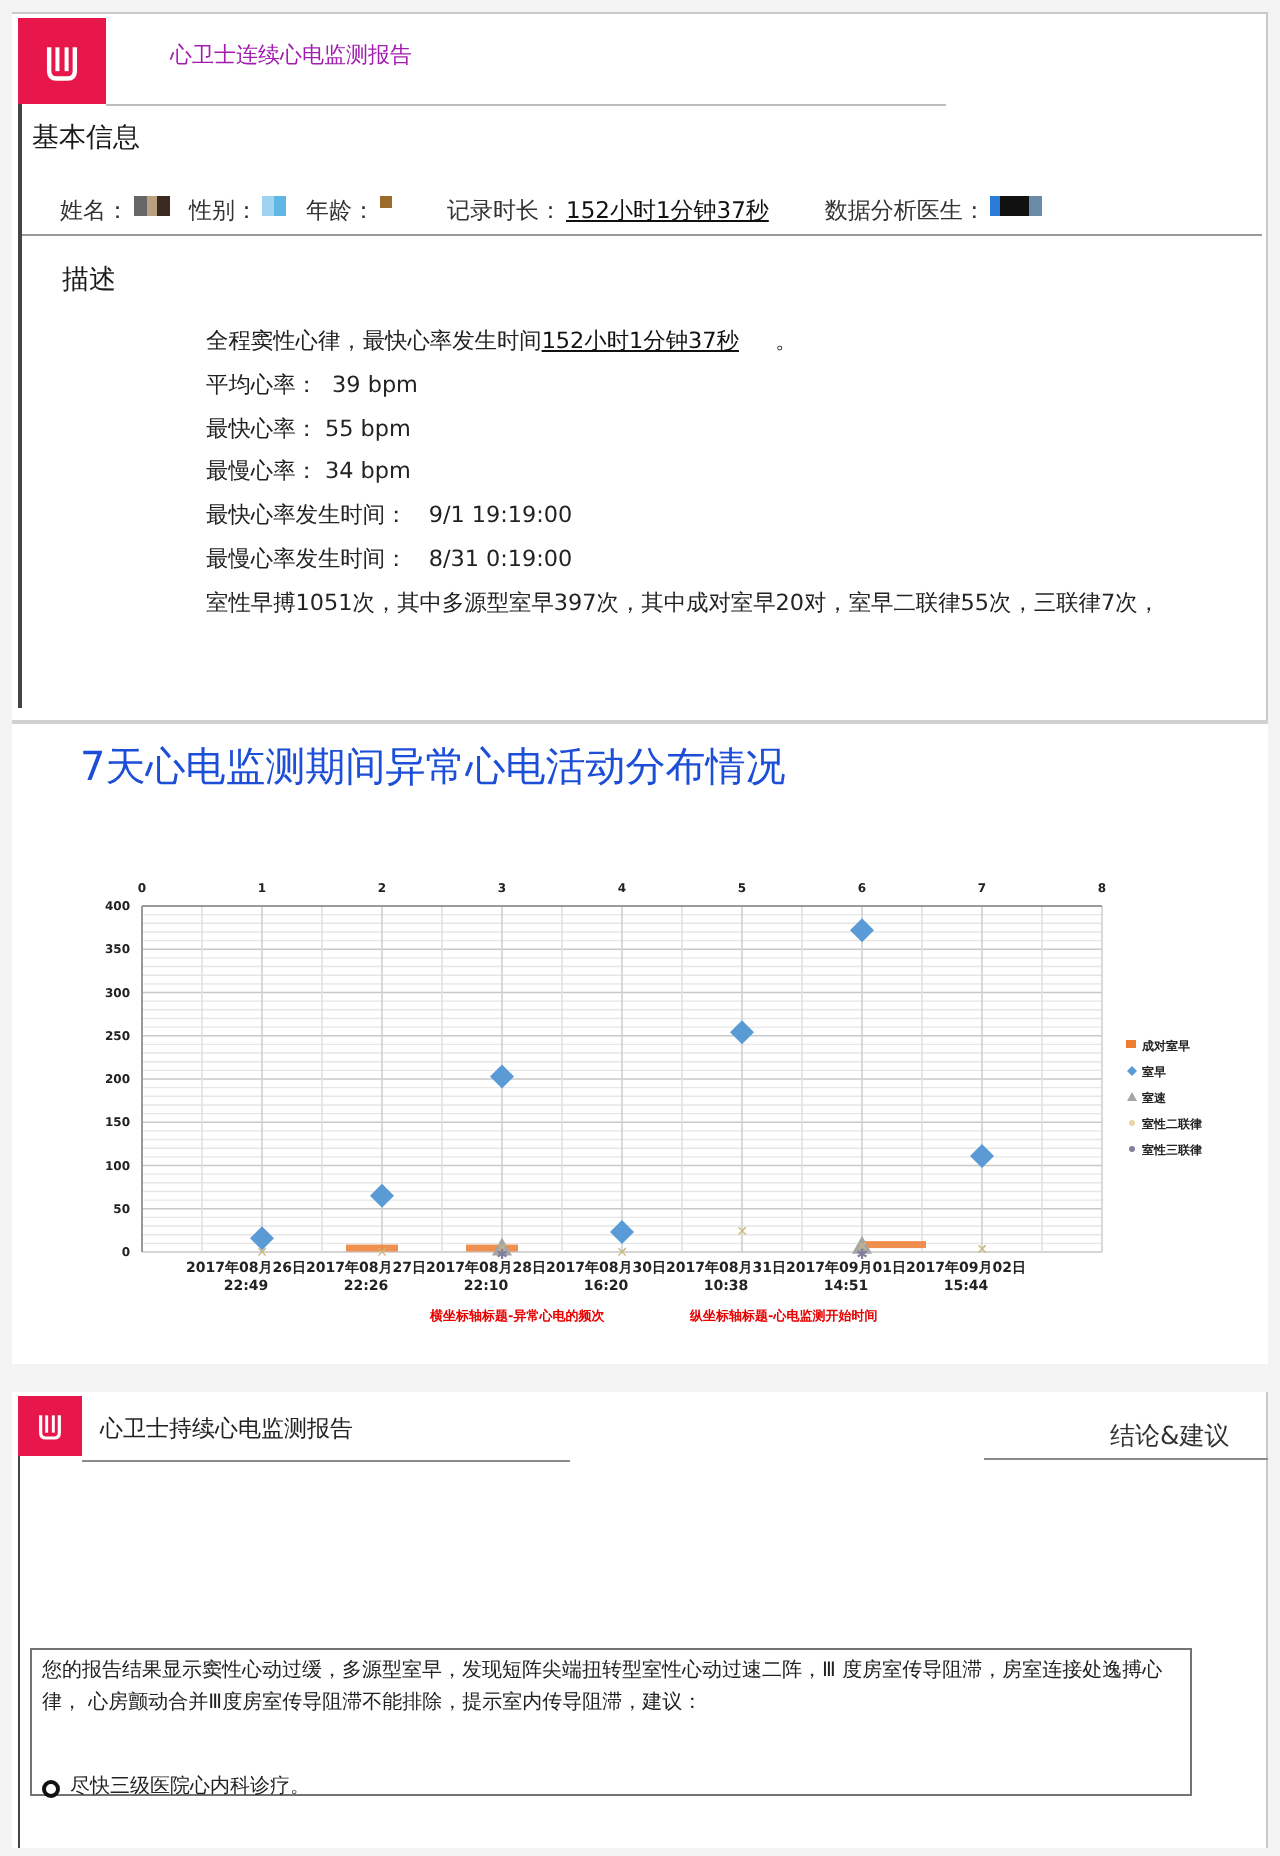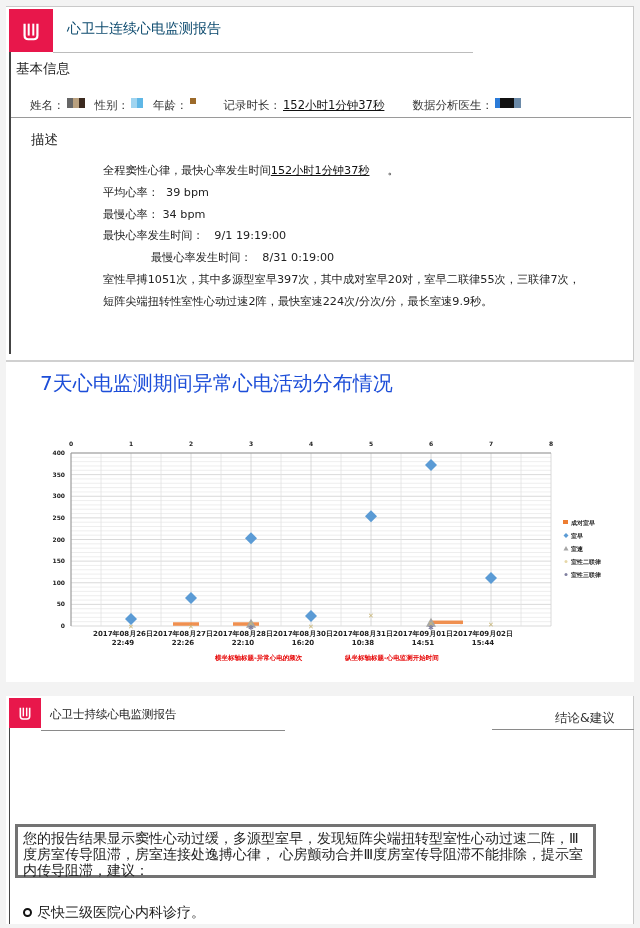--- a/index.html
+++ b/index.html
@@ -10,21 +10,21 @@
   }
   .panel1 {
     position: absolute; left: 6px; top: 6px; width: 628px; height: 354px;
     background: #ffffff; border-top: 1px solid #c9c9c9; border-right: 1px solid #c9c9c9;
   }
   .logo {
     position: absolute; left: 9px; top: 9px; width: 44px; height: 43px;
     background: #e8174b; display: flex; align-items: center; justify-content: center;
   }
   .logo svg { width: 22px; height: 22px; }
-  .title1 { position: absolute; left: 67px; top: 20px; font-size: 14px; color: #0c4a6e; }
+  .title1 { position: absolute; left: 85px; top: 20px; font-size: 11px; color: #a21caf; }
   .hr1 { position: absolute; left: 53px; top: 52px; width: 420px; height: 1px; background: #bcbcbc; }
   .leftbar1 { position: absolute; left: 9px; top: 52px; width: 2px; height: 302px; background: #444; }
   .basic-title { position: absolute; left: 16px; top: 60px; font-size: 13.5px; }
   .info-row {
     position: absolute; left: 30px; top: 98px; font-size: 11.5px; color: #333;
     display: flex; white-space: nowrap;
   }
   .info-row .lbl { margin-right: 2px; }
   .pix { display: inline-block; height: 10px; margin-right: 8px; vertical-align: middle; }
   .u { text-decoration: underline; color: #111; }
@@ -45,22 +45,22 @@
     position: absolute; left: 9px; top: 698px; width: 32px; height: 30px;
     background: #e8174b; display: flex; align-items: center; justify-content: center;
   }
   .logo2 svg { width: 16px; height: 16px; }
   .title2 { position: absolute; left: 50px; top: 707px; font-size: 11.5px; color: #222; }
   .hr2 { position: absolute; left: 41px; top: 730px; width: 244px; height: 1px; background: #8a8a8a; }
   .conc-title { position: absolute; left: 555px; top: 710px; font-size: 12.5px; color: #333; }
   .hr3 { position: absolute; left: 492px; top: 729px; width: 142px; height: 1px; background: #8a8a8a; }
   .leftbar2 { position: absolute; left: 9px; top: 728px; width: 1px; height: 196px; background: #444; }
   .conc-box {
-    position: absolute; left: 15px; top: 824px; width: 581px; height: 54px;
-    border: 3px solid #737373; padding: 3px 5px; font-size: 14px; line-height: 16px; color: #222;
+    position: absolute; left: 15px; top: 824px; width: 581px; height: 74px;
+    border: 1px solid #737373; padding: 3px 5px; font-size: 10px; line-height: 16px; color: #222;
   }
   .conc-box .rec { margin-top: 26px; display: flex; align-items: center; }
   .circle-bullet { width: 9px; height: 9px; border: 2px solid #111; border-radius: 50%; margin-right: 5px; display: inline-block; }
 </style>
 </head>
 <body>
 
 <div class="panel1"></div>
 <div class="logo">
   <svg viewBox="0 0 24 24">
@@ -87,25 +87,25 @@
   <span class="pix" style="width:26px;background:linear-gradient(90deg,#2b7bd8 0 20%,#111 20% 75%,#6b8aa8 75%);"></span>
 </div>
 <div class="hr-info"></div>
 
 <div class="desc-title">描述</div>
 <div class="desc">
   <div>
     <span>全程窦性心律，最快心率发生时间</span><span class="u" style="padding-right:18px;">152小时1分钟37秒</span><span>。</span>
   </div>
   <div style="white-space:pre;">平均心率：  39 bpm</div>
+  <div style="white-space:pre;">最快心率： 55 bpm</div>
   <div style="white-space:pre;">最慢心率： 34 bpm</div>
   <div style="white-space:pre;">最快心率发生时间：   9/1 19:19:00</div>
-  <div style="white-space:pre;margin-left:48px;">最慢心率发生时间：   8/31 0:19:00</div>
+  <div style="white-space:pre;">最慢心率发生时间：   8/31 0:19:00</div>
   <div style="white-space:nowrap;">室性早搏1051次，其中多源型室早397次，其中成对室早20对，室早二联律55次，三联律7次，</div>
-  <div style="white-space:nowrap;">短阵尖端扭转性室性心动过速2阵，最快室速224次/分次/分，最长室速9.9秒。</div>
 </div>
 
 <div class="panel-sep"></div>
 
 <div class="chart-panel"></div>
 <div class="chart-title">7天心电监测期间异常心电活动分布情况</div>
 <svg class="chart-svg" id="chart" width="640" height="240" viewBox="0 430 640 240">
     <line x1="71" x2="551" y1="626" y2="626" stroke="#c8c8c8" stroke-width="0.7"></line>
     <line x1="71" x2="551" y1="621.675" y2="621.675" stroke="#e6e6e6" stroke-width="0.7"></line>
     <line x1="71" x2="551" y1="617.35" y2="617.35" stroke="#e6e6e6" stroke-width="0.7"></line>

